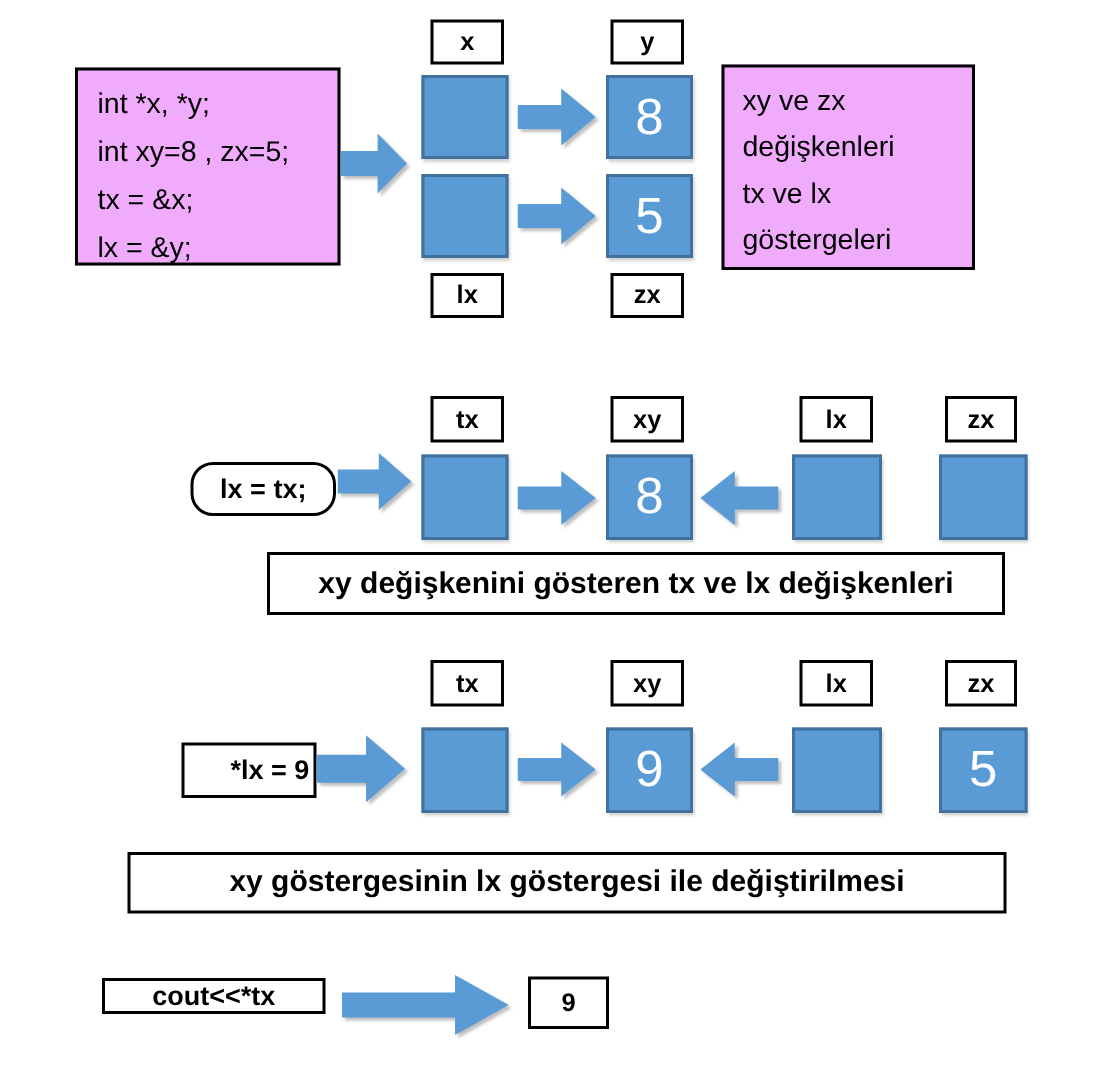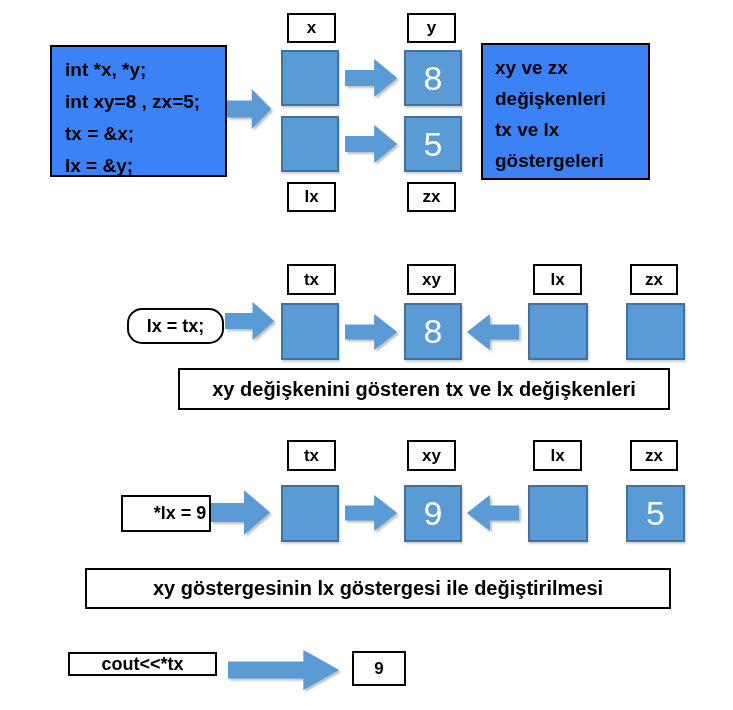--- a/index.html
+++ b/index.html
@@ -13,22 +13,22 @@
     position:absolute; background:#ffffff; border:2px solid #000000;
     display:flex; align-items:center; justify-content:center;
     font-weight:bold; box-sizing:border-box;
   }
   .label-box { font-size:17px; }
   .stmt-box  { font-size:18px; }
   .cap-box   { font-size:20px; }
   .result-box{ font-size:17px; }
   
   .text-box {
-    position:absolute; background:#3b82f6; border:2px solid #000000;
-    box-sizing:border-box; font-weight:bold;
+    position:absolute; background:#f0abfc; border:2px solid #000000;
+    box-sizing:border-box; font-weight:normal;
   }
   .code-box { font-size:19px; line-height:32px; padding:7px 0 0 13px; }
   .note-box { font-size:19px; line-height:31px; padding:7px 0 0 12px; }
   
   .sq {
     position:absolute; background:#5B9BD5; border:2px solid #41719C;
     box-sizing:border-box; box-shadow:1px 2px 2px rgba(150,150,150,0.45);
     display:flex; align-items:center; justify-content:center;
     color:#ffffff; font-size:34px; font-weight:400;
   }

